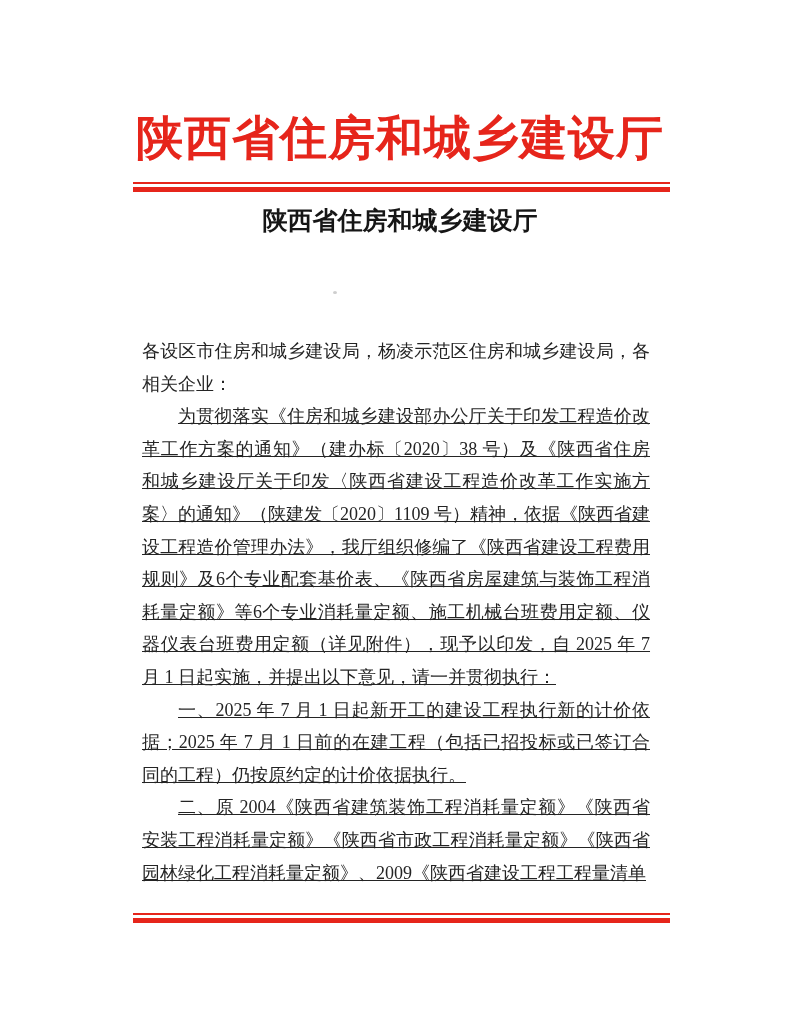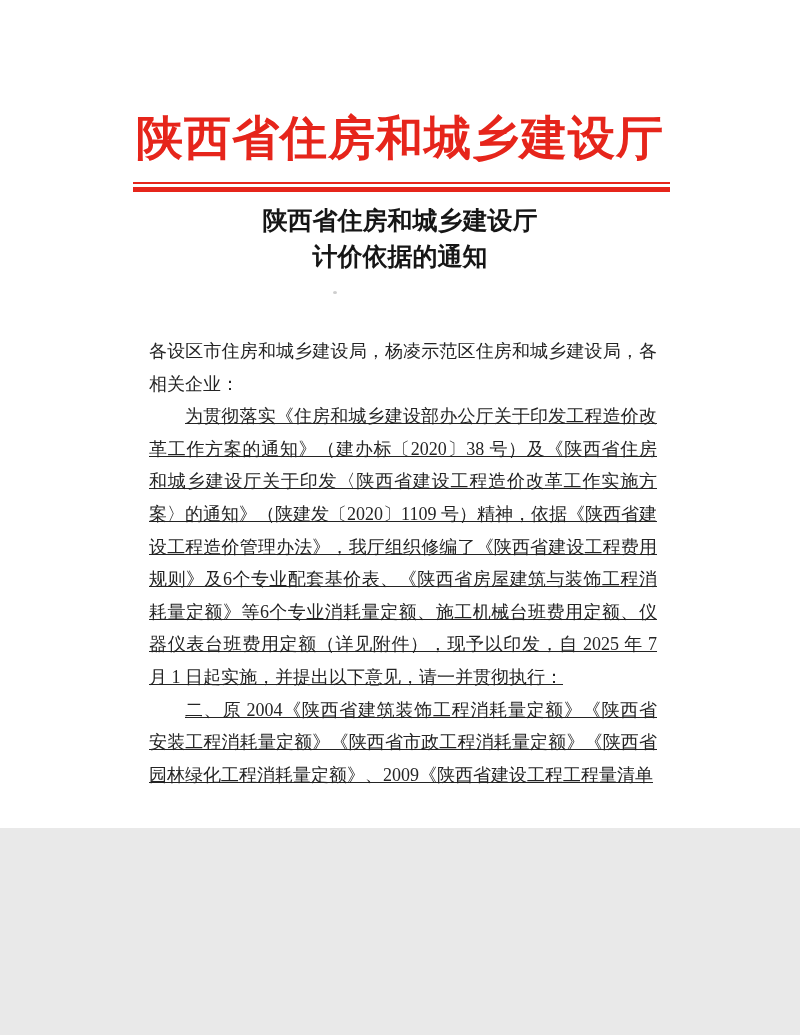--- a/index.html
+++ b/index.html
@@ -8,21 +8,21 @@
   }
   *{margin:0;padding:0;box-sizing:border-box;}
   html,body{background:#e9e9e9;}
   body{
     font-family:"Liberation Serif","DejaVu Serif",serif;
     width:800px;
   }
   .page{
     position:relative;
     width:800px;
-    height:828px;
+    height:1035px;
     overflow:hidden;
     background:
       radial-gradient(ellipse 120% 100% at 50% 55%, #ffffff 72%, #f3f3f1 100%);
     padding-left: 44px;
   }
   
   .org-name{
     position:absolute;
     top:106px;
     left:0;
@@ -56,21 +56,21 @@
     color:#161616;
     font-weight:bold;
     font-size:25px;
     line-height:36px;
   }
   .doc-title .t-line{white-space:nowrap;}
   
   .body-text{
     position:absolute;
     top:335px;
-    left:149px;
+    left:142px;
     width:508px;
     color:var(--ink);
     font-size:18px;
     line-height:32.6px;
     text-align:justify;
   }
   .body-text p{margin:0;}
   .body-text p.indent{text-indent:2em;text-decoration:underline;}
   
   .scan-speck{
@@ -88,26 +88,26 @@
 <body>
 
 <div class="page">
 
   <div class="org-name">陕西省住房和城乡建设厅</div>
 
   <div class="red-rule rule-top"></div>
 
   <div class="doc-title">
     <div class="t-line">陕西省住房和城乡建设厅</div>
-    <div class="t-line">计价依据的通知</div>
   </div>
 
   <div class="scan-speck"></div>
 
   <div class="body-text">
     <p>各设区市住房和城乡建设局，杨凌示范区住房和城乡建设局，各相关企业：</p>
     <p class="indent">为贯彻落实《住房和城乡建设部办公厅关于印发工程造价改革工作方案的通知》（建办标〔2020〕38 号）及《陕西省住房和城乡建设厅关于印发〈陕西省建设工程造价改革工作实施方案〉的通知》（陕建发〔2020〕1109 号）精神，依据《陕西省建设工程造价管理办法》，我厅组织修编了《陕西省建设工程费用规则》及6个专业配套基价表、《陕西省房屋建筑与装饰工程消耗量定额》等6个专业消耗量定额、施工机械台班费用定额、仪器仪表台班费用定额（详见附件），现予以印发，自 2025 年 7 月 1 日起实施，并提出以下意见，请一并贯彻执行：</p>
+    <p class="indent">一、2025 年 7 月 1 日起新开工的建设工程执行新的计价依据；2025 年 7 月 1 日前的在建工程（包括已招投标或已签订合同的工程）仍按原约定的计价依据执行。</p>
     <p class="indent">二、原 2004《陕西省建筑装饰工程消耗量定额》《陕西省安装工程消耗量定额》《陕西省市政工程消耗量定额》《陕西省园林绿化工程消耗量定额》、2009《陕西省建设工程工程量清单</p>
   </div>
 
   <div class="red-rule rule-bottom"></div>
 
 </div>
 
 </body></html>

